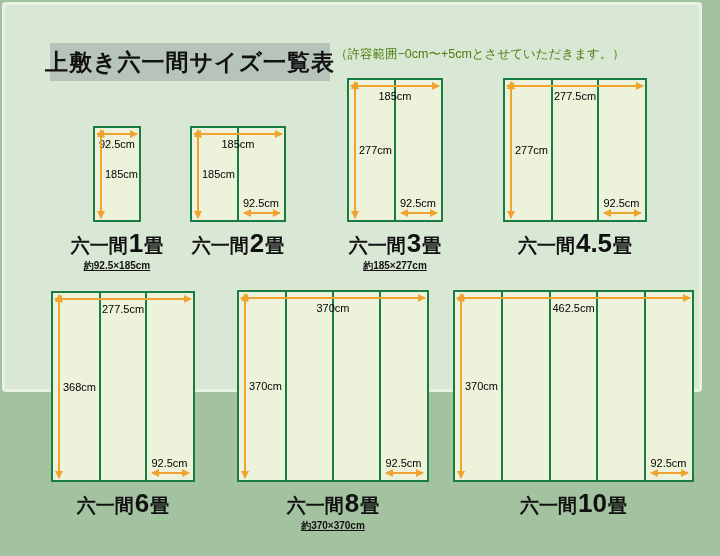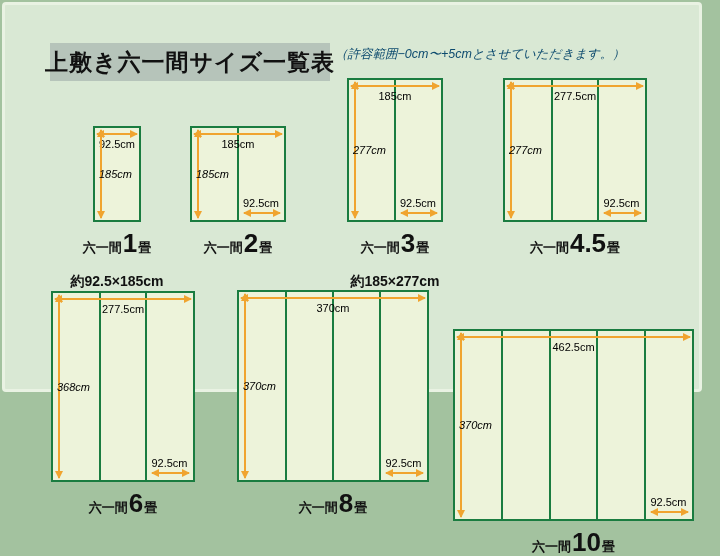--- a/index.html
+++ b/index.html
@@ -3,45 +3,45 @@
 <meta charset="utf-8">
 <style>
   html,body{margin:0;padding:0;}
   body{font-family:"Liberation Sans","DejaVu Sans",sans-serif;}
   .stage{position:relative;width:720px;height:556px;overflow:hidden;background:var(--outer-bg,#a3c29f);}
   .card{position:absolute;left:2px;top:2px;width:700px;height:390px;background:var(--card-bg,#d9e8d4);
         border:3px solid var(--card-rim,#e9f2e3);border-radius:4px;box-sizing:border-box;}
   .title-box{position:absolute;left:45px;top:38px;width:280px;height:38px;background:var(--title-bg,#b6c4ba);
              display:flex;align-items:center;justify-content:center;}
   .title-box span{font-size:23px;font-weight:700;color:#111;letter-spacing:1px;white-space:nowrap;}
-  .note{position:absolute;left:330px;top:41px;font-size:12.5px;color:#0c4a6e;white-space:nowrap;font-style:italic;}
+  .note{position:absolute;left:330px;top:41px;font-size:12.5px;color:#4d7c0f;white-space:nowrap;}
   #diagram-root{position:absolute;inset:0;}
   .diagram{position:absolute;}
   .mat{position:relative;background:var(--mat-fill,#edf3da);border:2px solid var(--mat-border,#1a7c40);box-sizing:border-box;}
   .divider{position:absolute;top:0;bottom:0;width:2px;background:var(--mat-border,#1a7c40);}
   .arrow-h{position:absolute;height:2px;background:var(--arrow,#f0a42f);}
   .arrow-v{position:absolute;width:2px;background:var(--arrow,#f0a42f);}
   .arrow-h i,.arrow-v i{position:absolute;width:0;height:0;display:block;}
   .arrow-h .hl{left:-1px;top:50%;transform:translateY(-50%);border-top:4px solid transparent;border-bottom:4px solid transparent;border-right:8px solid var(--arrow,#f0a42f);}
   .arrow-h .hr{right:-1px;top:50%;transform:translateY(-50%);border-top:4px solid transparent;border-bottom:4px solid transparent;border-left:8px solid var(--arrow,#f0a42f);}
   .arrow-v .ht{top:-1px;left:50%;transform:translateX(-50%);border-left:4px solid transparent;border-right:4px solid transparent;border-bottom:8px solid var(--arrow,#f0a42f);}
   .arrow-v .hb{bottom:-1px;left:50%;transform:translateX(-50%);border-left:4px solid transparent;border-right:4px solid transparent;border-top:8px solid var(--arrow,#f0a42f);}
   .top-arrow{left:2px;right:2px;top:5px;}
   .left-arrow{left:5px;top:2px;bottom:2px;}
   .bottom-arrow{right:4px;bottom:6px;}
   .dim{position:absolute;font-size:11px;color:#000;white-space:nowrap;line-height:12px;}
   .top-dim{top:10px;left:0;right:0;text-align:center;}
-  .left-dim{left:4px;top:50%;transform:translateY(-50%);font-style:italic;}
+  .left-dim{left:10px;top:50%;transform:translateY(-50%);}
   .bottom-dim{right:0;bottom:11px;text-align:center;}
   .name{margin-top:8px;display:flex;justify-content:center;align-items:baseline;white-space:nowrap;
         font-weight:700;color:#111;line-height:1;}
-  .name .np,.name .ns{font-size:13px;}
+  .name .np,.name .ns{font-size:19px;}
   .name .nn{font-size:26px;padding:0 1px;}
-  .sub{margin-top:17px;display:flex;justify-content:center;white-space:nowrap;
-       font-size:14px;font-weight:700;color:#111;}
+  .sub{margin-top:3px;display:flex;justify-content:center;white-space:nowrap;
+       font-size:10px;font-weight:700;color:#111;text-decoration:underline;}
 </style>
 </head>
 <body>
 
 <div class="stage">
   <div class="card">
     <div class="title-box">
       <span>上敷き六一間サイズ一覧表</span>
     </div>
     <div class="note">（許容範囲−0cm〜+5cmとさせていただきます。）</div>
@@ -200,23 +200,24 @@
               <i class="hl"></i>
               <i class="hr"></i>
             </div>
       <div class="dim bottom-dim" style="width: 47px;">92.5cm</div>
     </div>
     <div class="name">
             <span class="np">六一間</span>
             <span class="nn">8</span>
             <span class="ns">畳</span>
           </div>
+    <div class="sub">約370×370cm</div>
   </div>
         <div class="diagram" style="left: 448px; top: 285px; width: 241px;">
-    <div class="mat" style="height: 192px; margin-top: 39px;">
+    <div class="mat" style="height: 192px;">
       <div class="dividers">
               <div class="divider" style="left: 46px;"></div>
               <div class="divider" style="left: 94px;"></div>
               <div class="divider" style="left: 141px;"></div>
               <div class="divider" style="left: 189px;"></div>
             </div>
       <div class="arrow-h top-arrow">
               <i class="hl"></i>
               <i class="hr"></i>
             </div>

